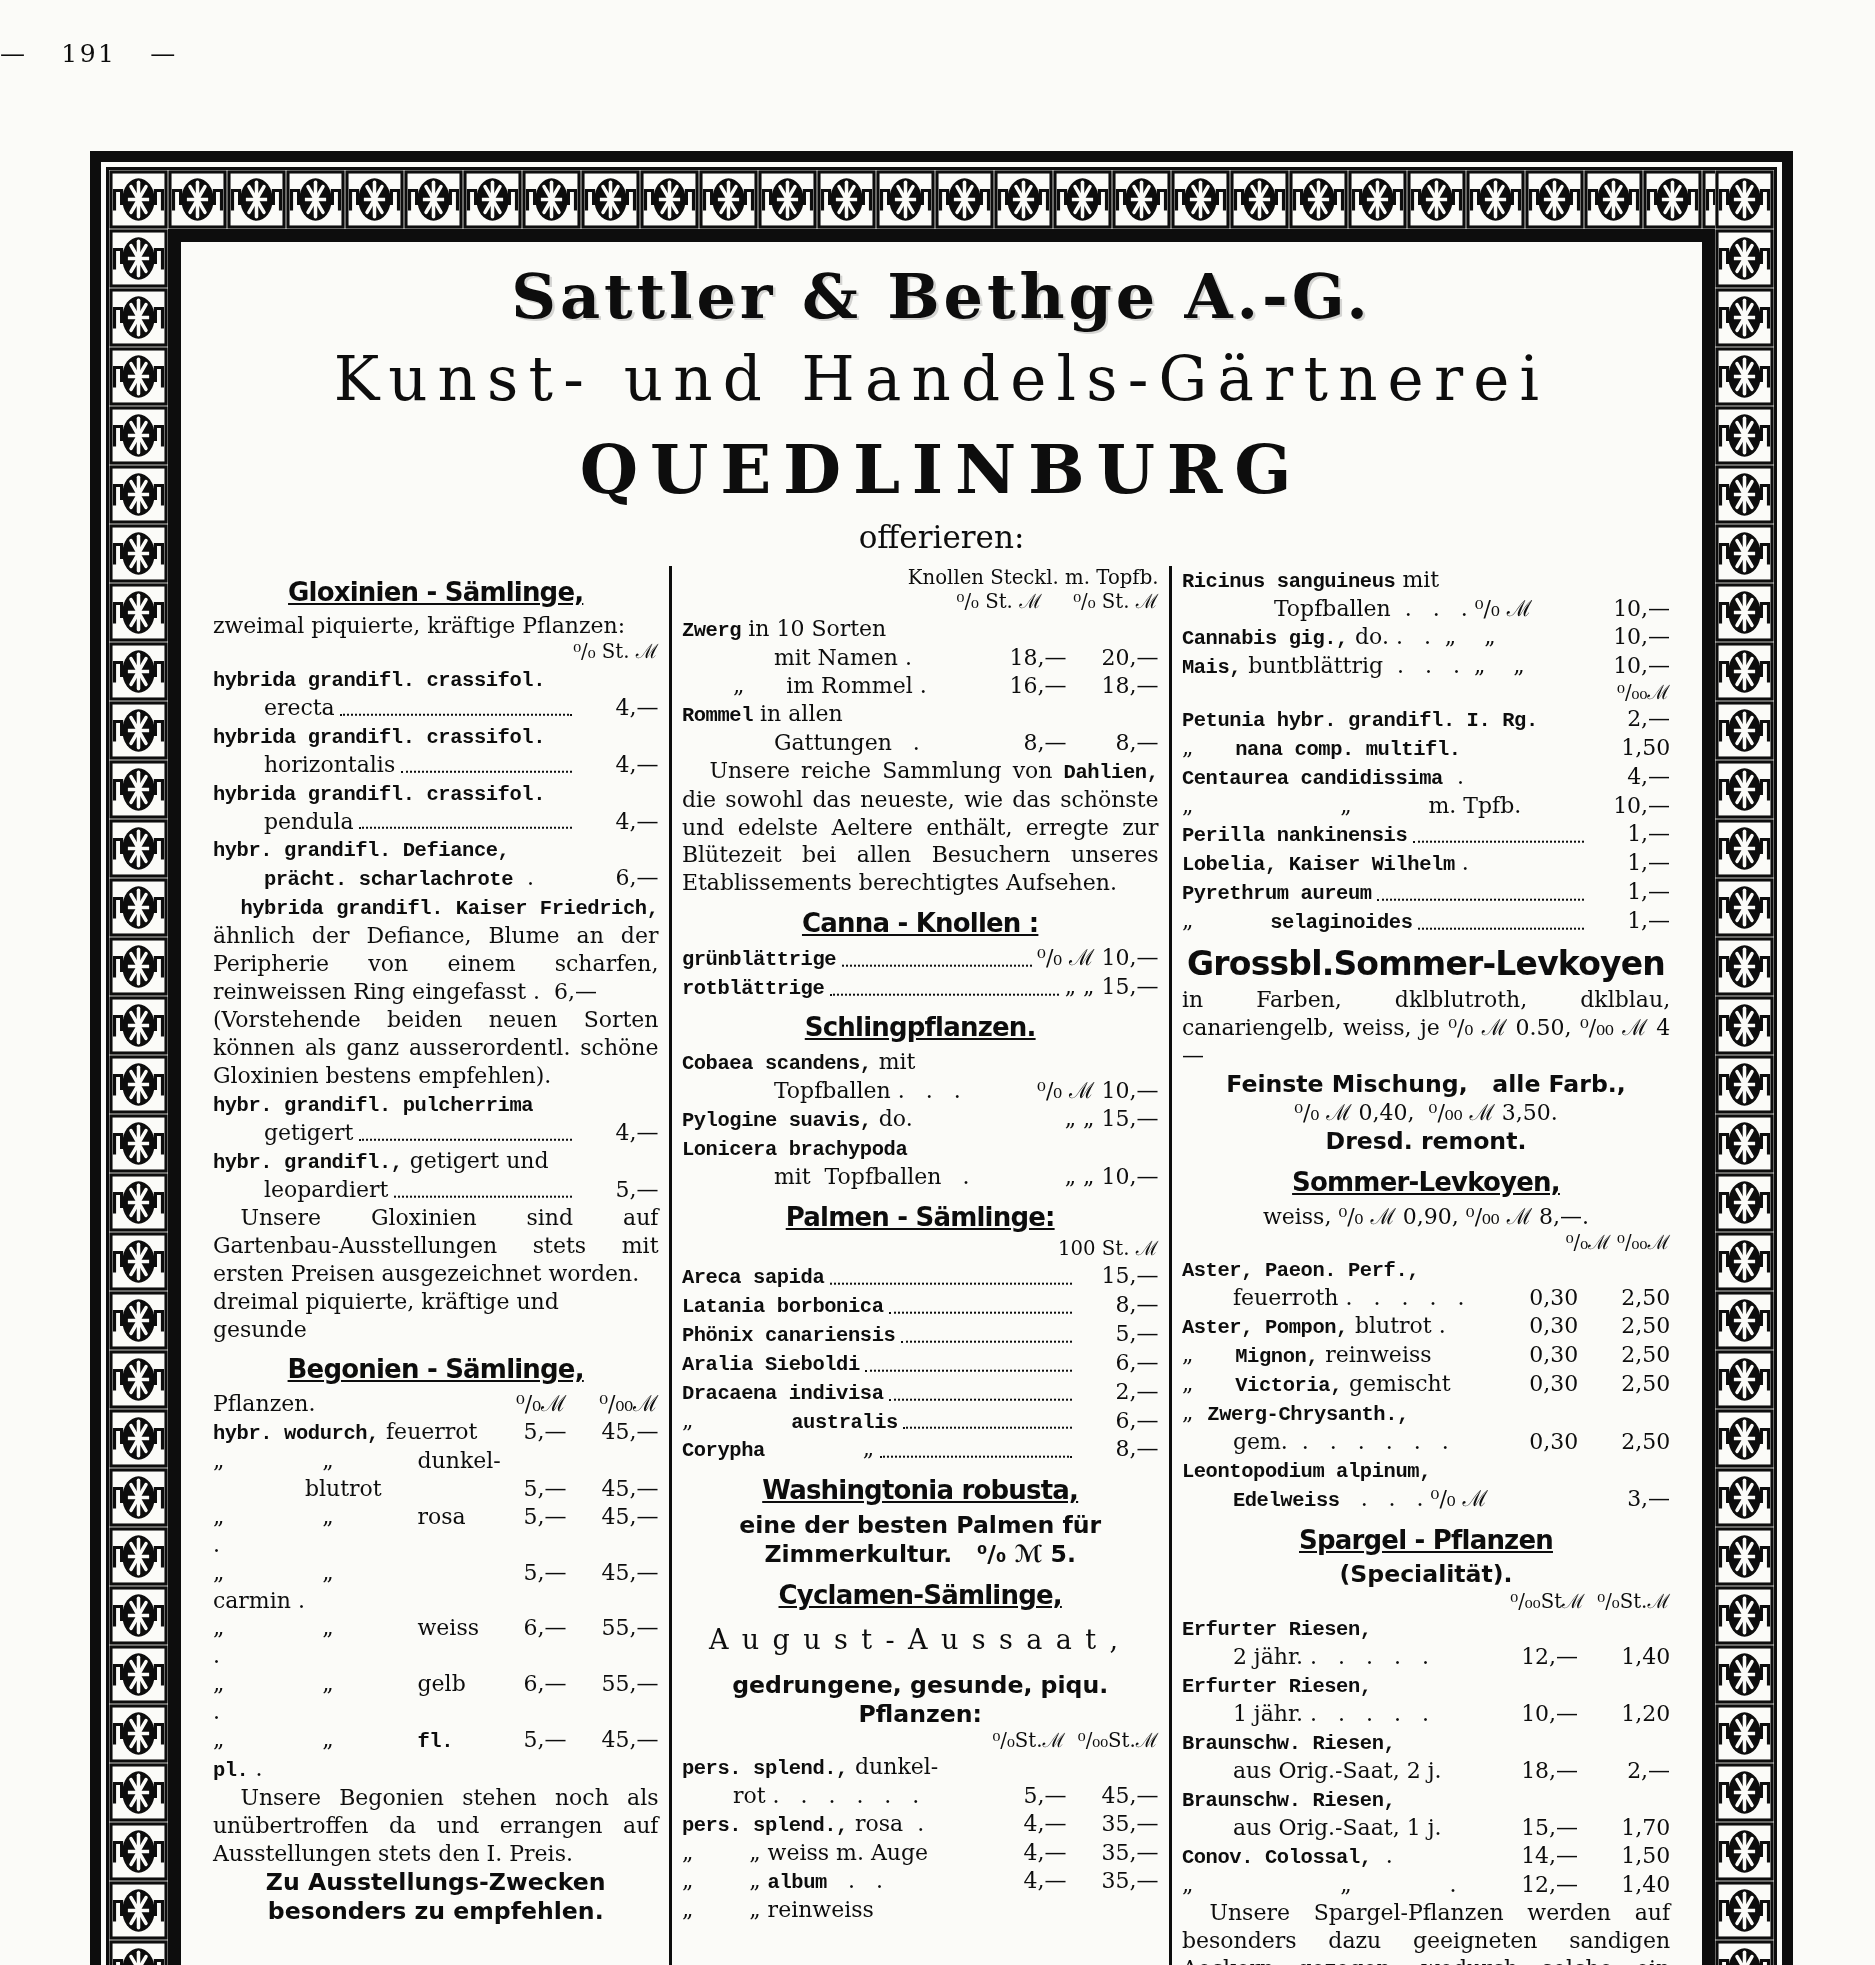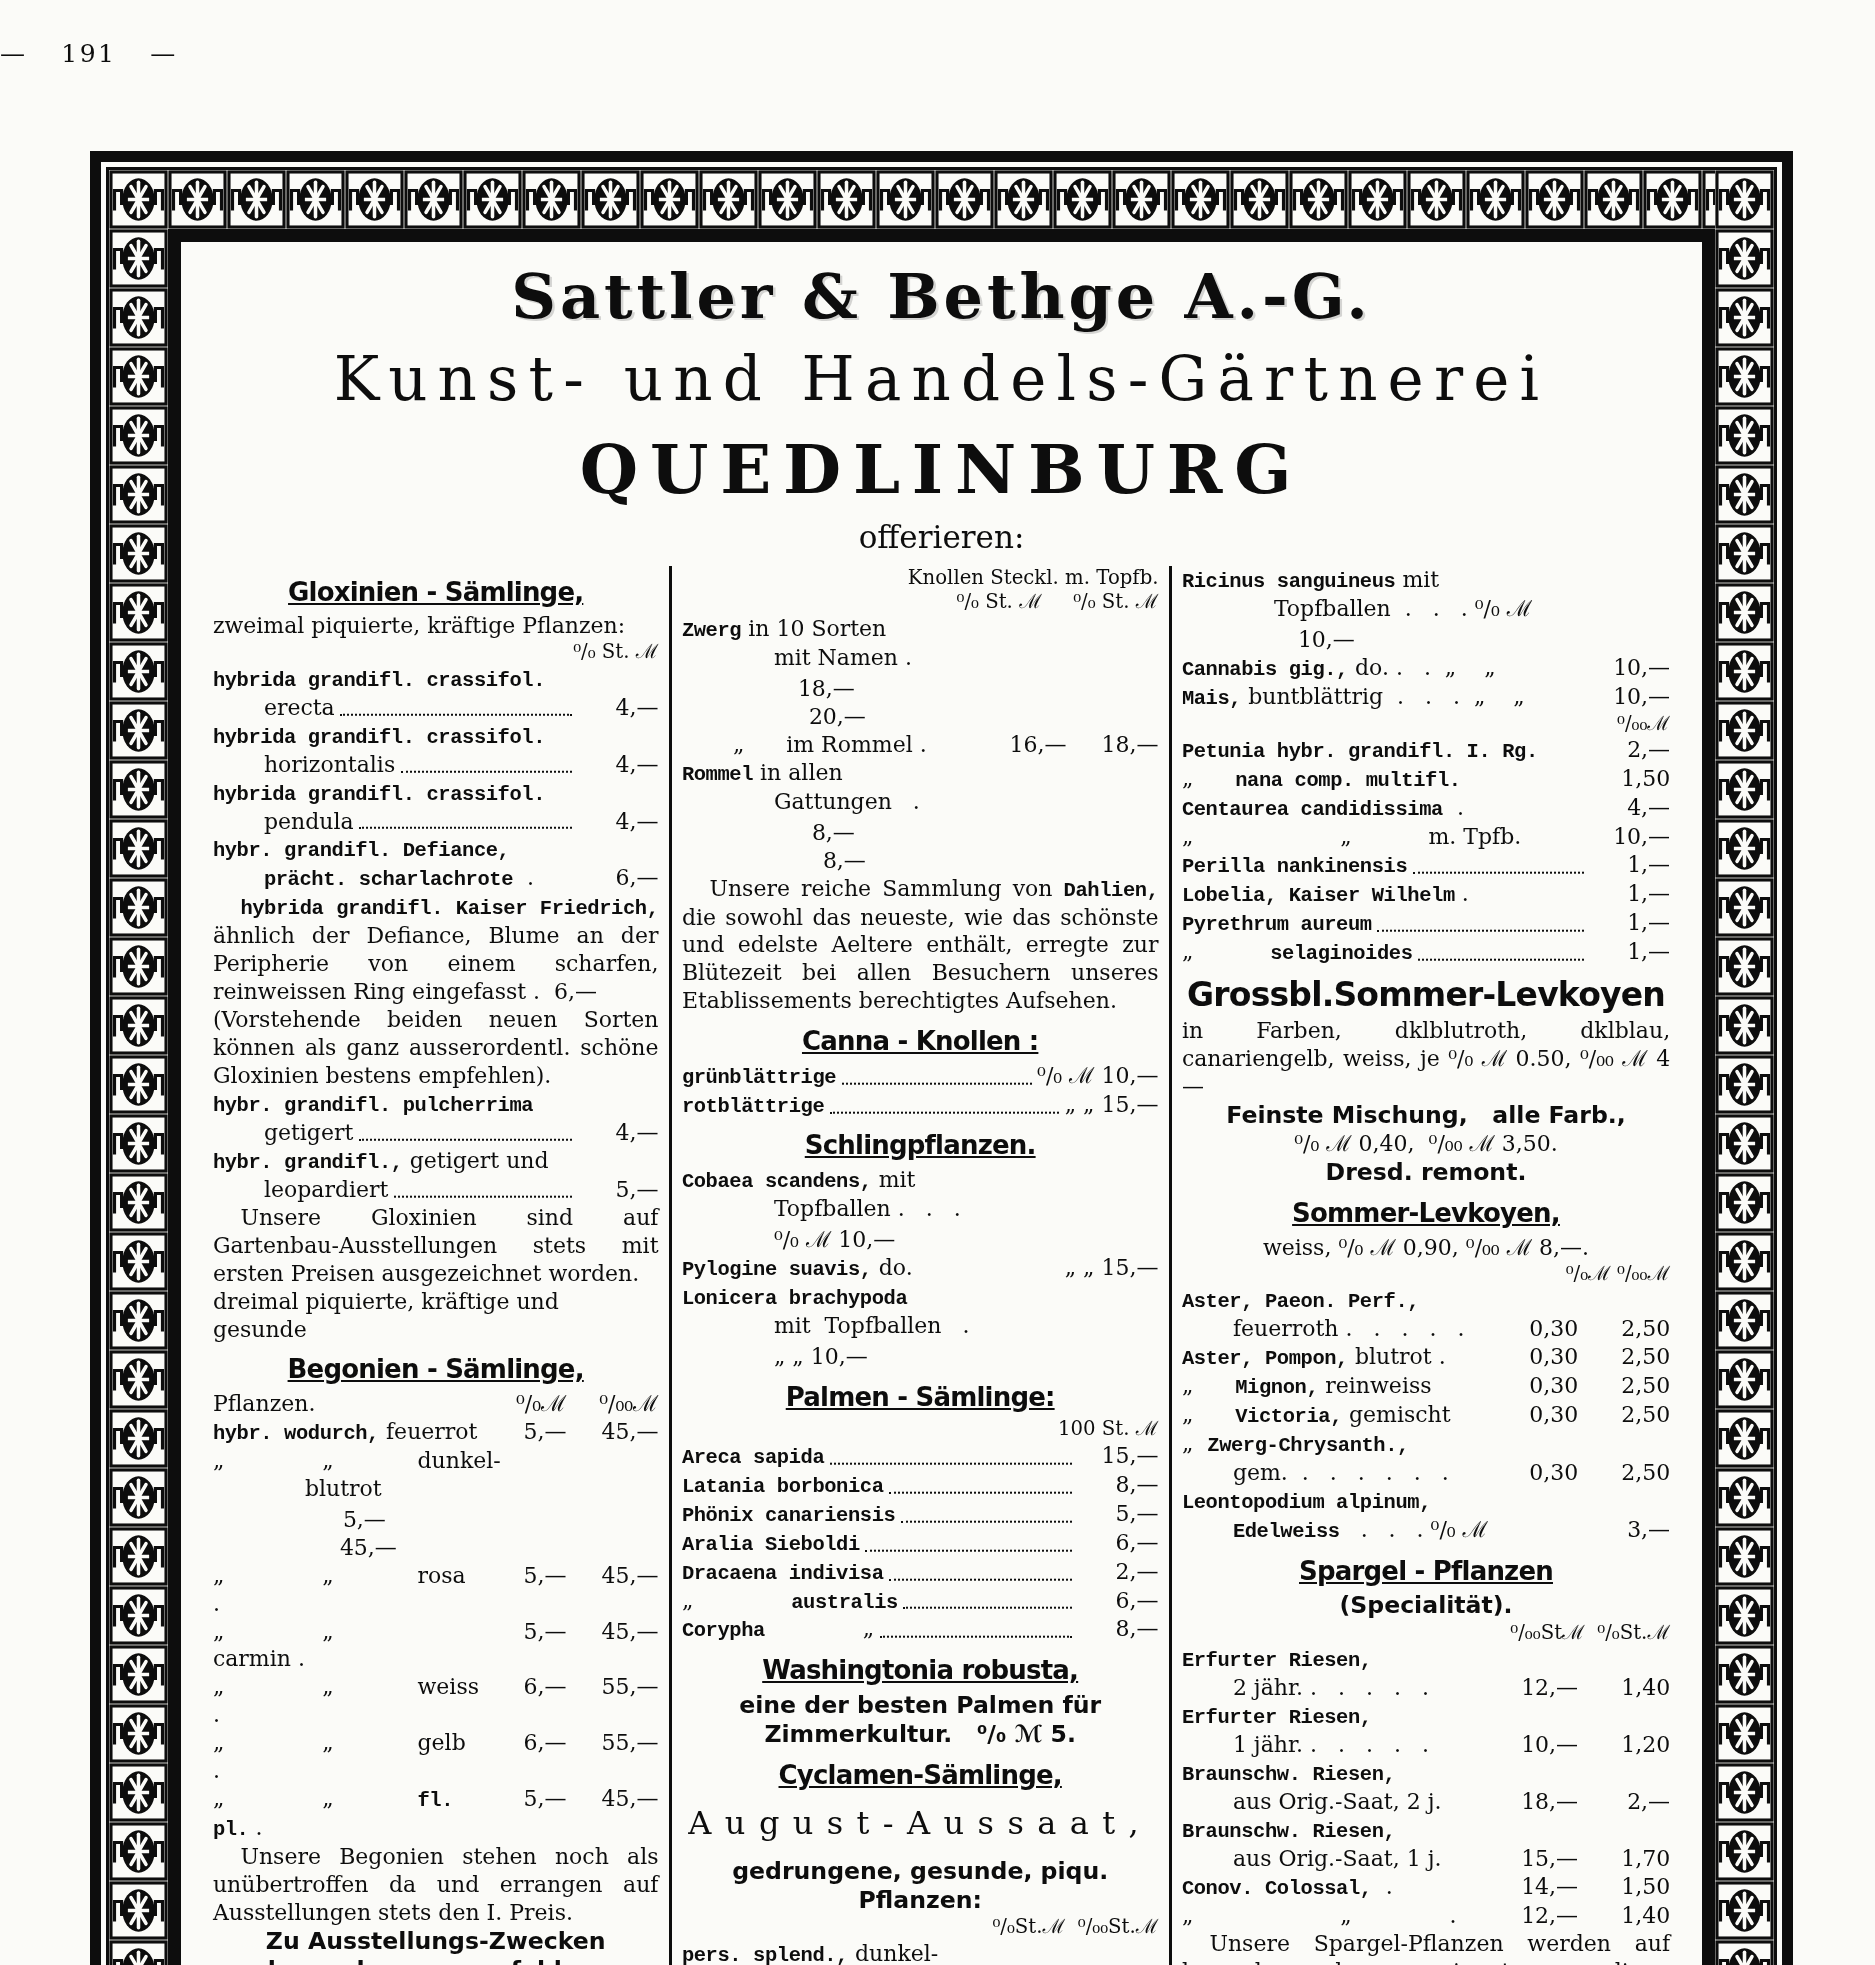--- a/index.html
+++ b/index.html
@@ -38,33 +38,33 @@
   .txt{white-space:pre-wrap;}
   .b{font-family:Liberation Mono, monospace;font-weight:700;
      font-size:.93em;letter-spacing:-0.4px;}
   .dots{flex:1 1 7.9px;min-width:7.9px;border-bottom:2.4px dotted #0d0d0d;
      margin:0 5.5px;align-self:flex-end;transform:translateY(-6.3px);}
   .sp{flex:1 1 3.1px;}
   .pr{text-align:right;white-space:nowrap;}
   .p1{min-width:81px;}
   .p2{min-width:92px;}
   .ind1{padding-left:51px;}
-  .ind2{padding-left:92px;flex-direction:column;}
+  .ind2{padding-left:92px;}
   .h1{display:block;font-family:"DejaVu Sans","Liberation Sans",sans-serif;font-weight:700;
      font-size:26px;letter-spacing:-0.8px;text-align:center;line-height:1.12;margin:11.8px 0 5.5px;text-decoration:underline;}
   .h2{display:block;font-family:"DejaVu Sans","Liberation Sans",sans-serif;font-weight:700;
      font-size:33px;letter-spacing:-0.8px;text-align:center;line-height:1.1;margin:10.2px 0 3.9px;}
   .sub{display:block;}
   .bsub{display:block;font-family:"DejaVu Sans","Liberation Sans",sans-serif;font-weight:700;
      font-size:23.6px;text-align:center;line-height:1.24;}
   .ph{display:block;text-align:right;font-size:19.7px;line-height:1.24;}
   .p{display:block;text-align:justify;text-indent:27.5px;}
   .noind{text-indent:0;}
   .al-c{text-align:center;}
-  .ls{letter-spacing:13.4px;font-size:32px;margin:13px 0;}
+  .ls{letter-spacing:13.4px;font-size:27px;margin:13px 0;}
 </style>
 </head>
 <body>
 
 <div class="page-number">— 191 —</div>
 
 <div class="frame">
   <div class="band">
     <div class="corner">
         <svg viewBox="0 0 150 150" width="59" height="59">

